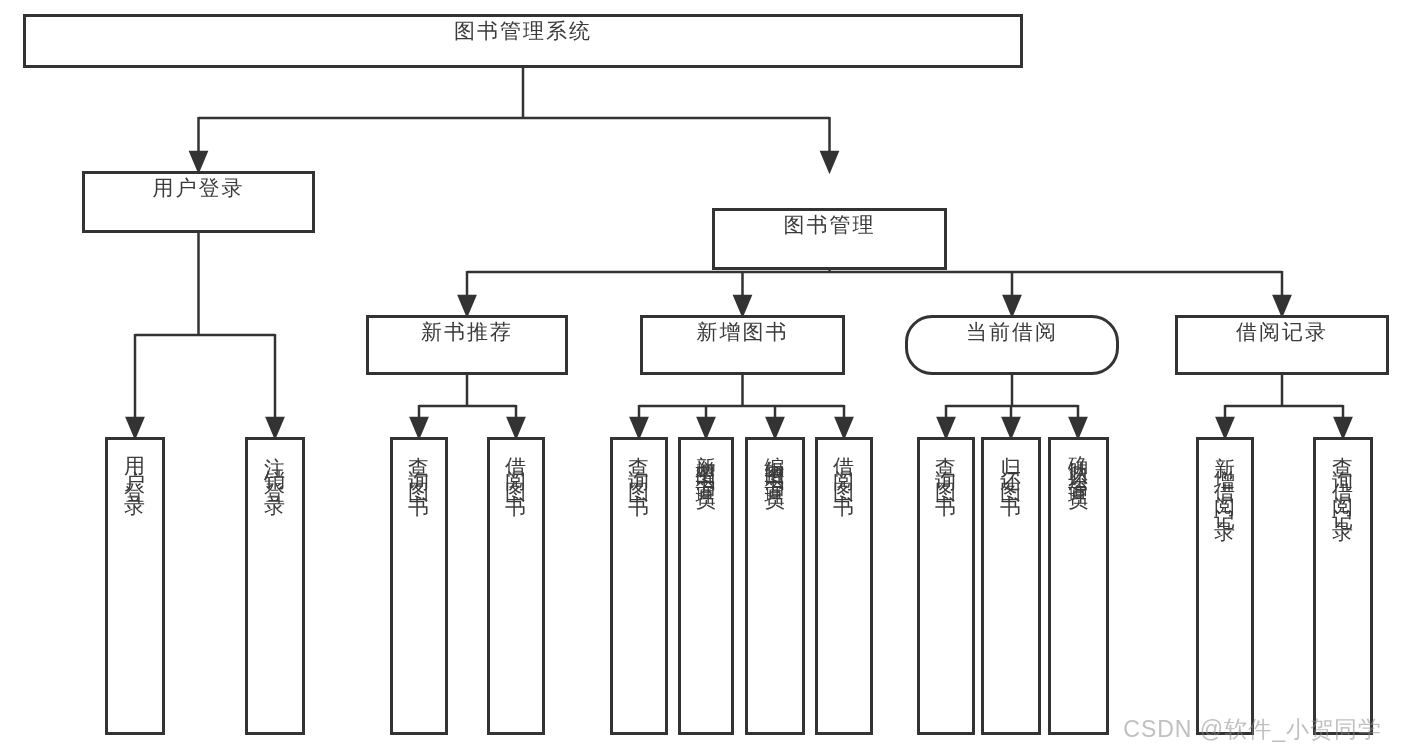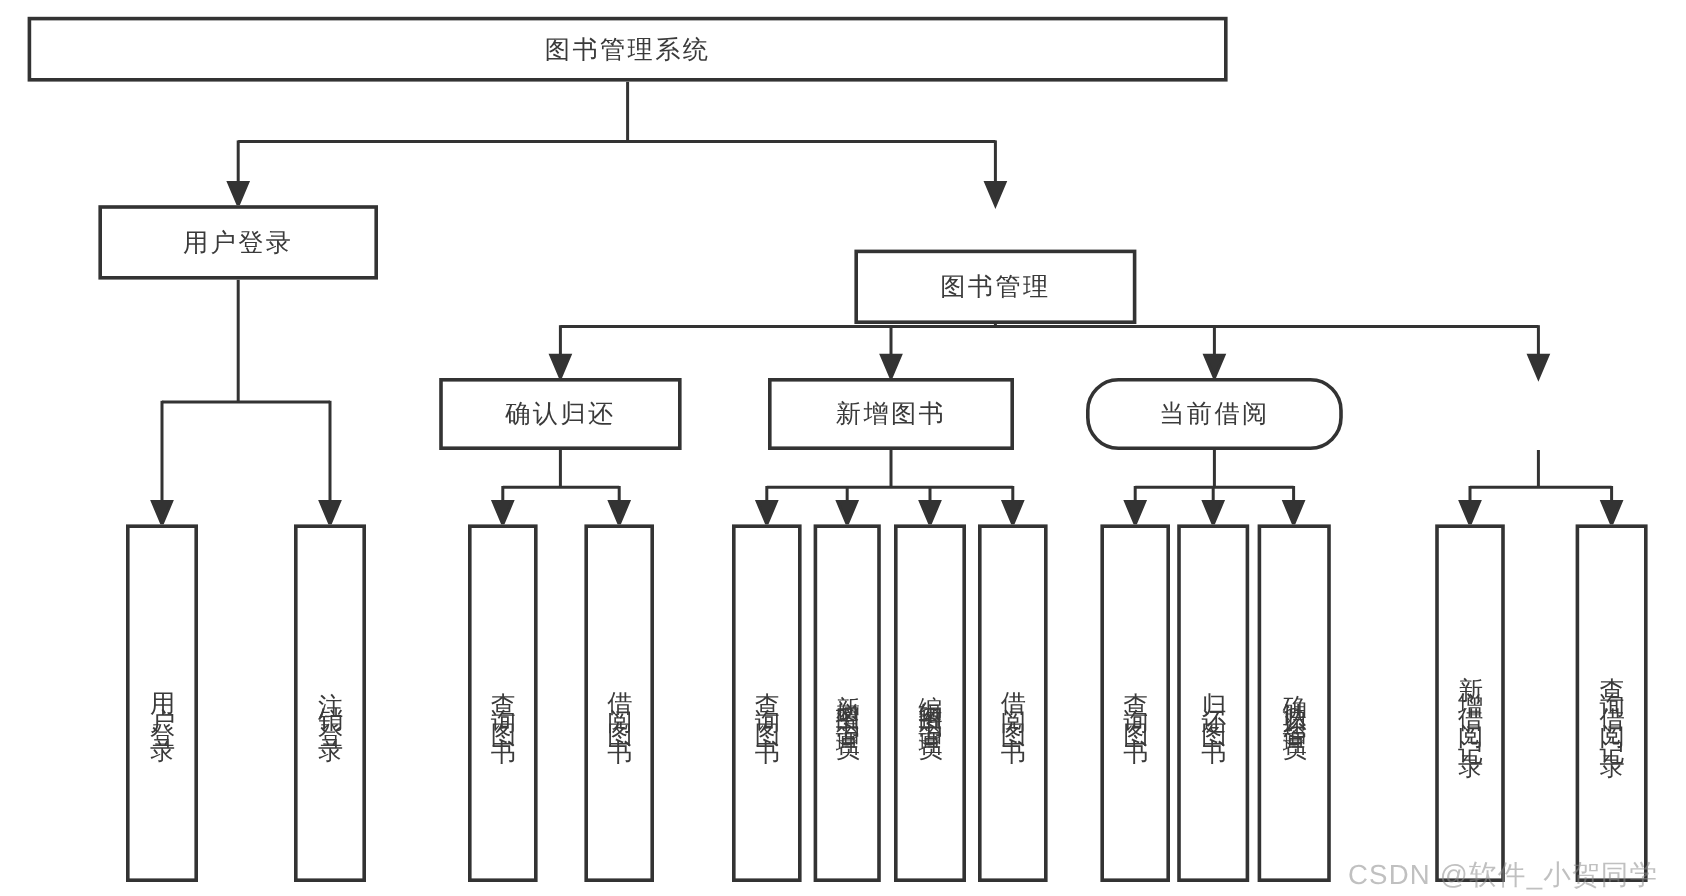--- a/index.html
+++ b/index.html
@@ -15,21 +15,21 @@
     position: absolute;
     left: 0; top: 0;
     pointer-events: none;
   }
   .box {
     position: absolute;
     box-sizing: border-box;
     border: 3px solid #333333;
     background: #ffffff;
     display: flex;
-    align-items: center;
+    align-items: flex-start;
     justify-content: center;
     color: #3a3a3a;
   }
   .hbox { font-size: 21px; letter-spacing: 2px; }
   .leaf span {
     writing-mode: vertical-rl;
     text-orientation: mixed;
     font-size: 21px;
     letter-spacing: 13px;
     line-height: 1;
@@ -145,28 +145,31 @@
   </div>
 
   <div class="box hbox n-l2a">
     <span>用户登录</span>
   </div>
   <div class="box hbox n-l2b">
     <span>图书管理</span>
   </div>
 
   <div class="box hbox n-l3a">
-    <span>确认归还</span>
+    <span>新书推荐</span>
   </div>
   <div class="box hbox n-l3b">
     <span>新增图书</span>
   </div>
   <div class="box hbox n-l3c">
     <span>当前借阅</span>
   </div>
+  <div class="box hbox n-l3d">
+    <span>借阅记录</span>
+  </div>
 
   <div class="box leaf g1a">
     <span>用户登录</span>
   </div>
   <div class="box leaf g1b">
     <span>注销登录</span>
   </div>
 
   <div class="box leaf g2a">
     <span>查询图书</span>

